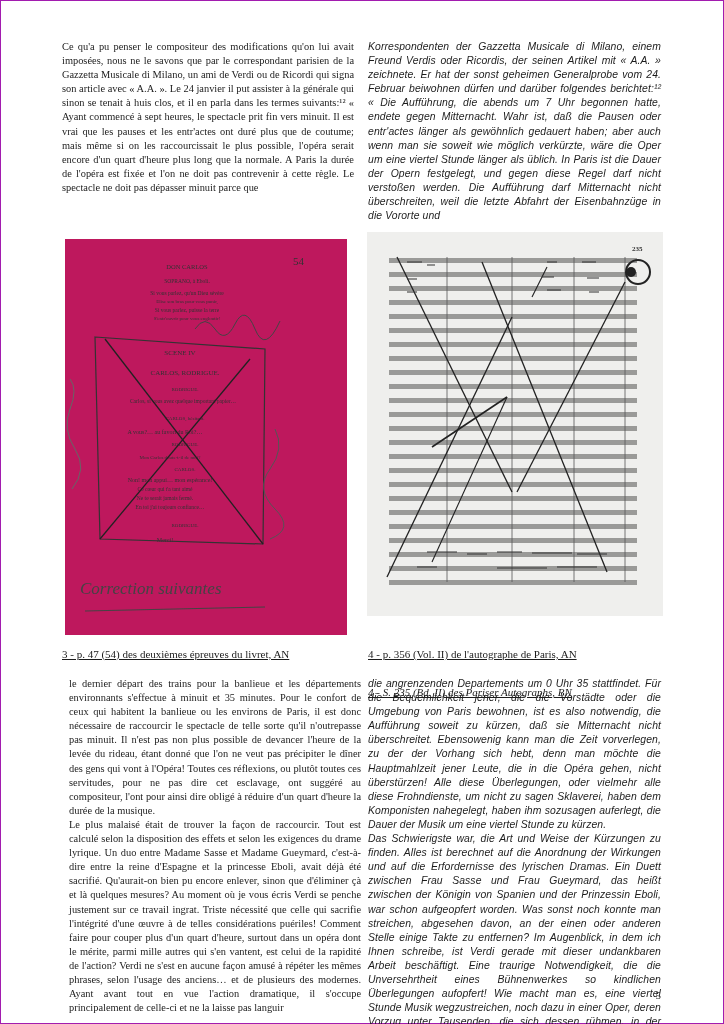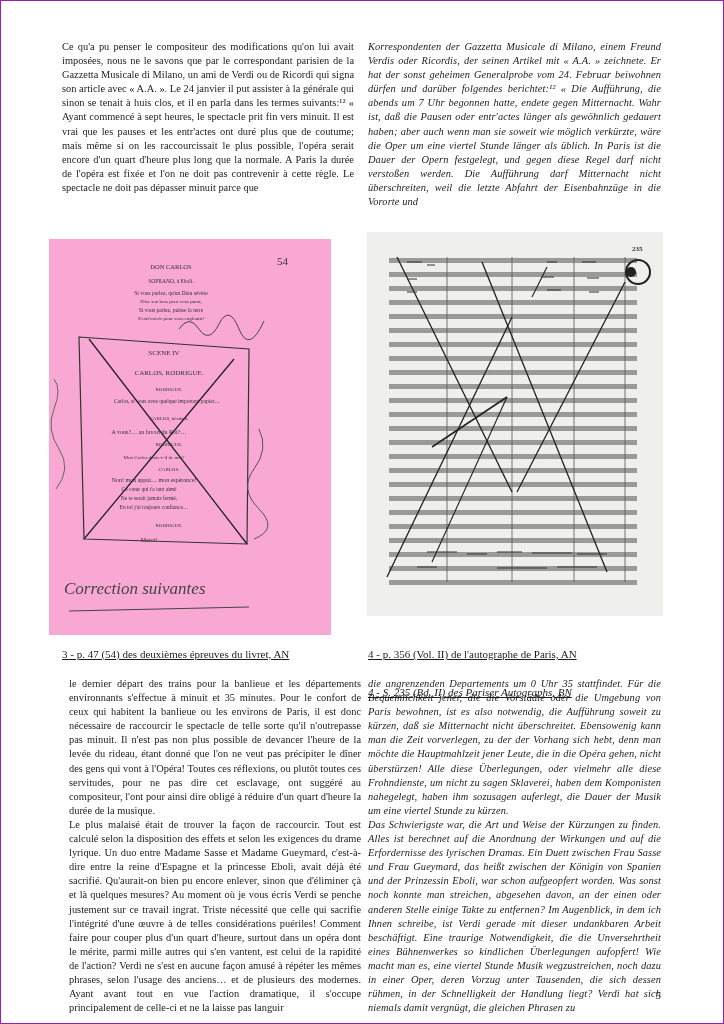--- a/index.html
+++ b/index.html
@@ -3,35 +3,35 @@
 <meta charset="utf-8">
 <style>
   html, body { margin: 0; padding: 0; background: #ffffff; }
   body { width: 724px; height: 1024px; overflow: hidden; position: relative; }
   .page {
     position: absolute; left: 0; top: 0; width: 722px; height: 1022px;
     border: 1px solid #a21caf; background: #ffffff;
   }
   .col { position: absolute; font-size: 10.4px; line-height: 14.1px; color: #1c1c1c; text-align: justify; }
   .fr { font-family: "Liberation Serif", "DejaVu Serif", serif; }
-  .de { font-family: Liberation Serif, serif; font-style: italic; letter-spacing: 0.1px; }
+  .de { font-family: Liberation Sans, sans-serif; font-style: italic; letter-spacing: 0.1px; }
   .col p { margin: 0; }
   .top-left { left: 61px; top: 39px; width: 292px; }
   .top-right { left: 367px; top: 39px; width: 293px; }
   .bot-left { left: 68px; top: 676px; width: 292px; }
   .bot-right { left: 367px; top: 676px; width: 293px; }
   .caption { position: absolute; font-family: "Liberation Serif", "DejaVu Serif", serif; font-size: 11px; line-height: 14px; color: #1c1c1c; white-space: nowrap; text-decoration: underline; }
   .caption.it { font-style: italic; }
   .cap-l1 { left: 61px; top: 646px; }
   .cap-l2 { left: 61px; top: 660px; }
   .cap-r1 { left: 367px; top: 646px; }
   .cap-r2 { left: 367px; top: 660px; margin-top: 24px; }
   .pagenum { position: absolute; right: 62px; top: 988px; font-family: "Liberation Serif", serif; font-size: 11px; color: #333; }
   .figure { position: absolute; background: #f2f2f0; }
-  .fig-left { left: 48px; top: 238px; width: 282px; height: 396px; background: #f9a8d4; }
+  .fig-left { left: 64px; top: 238px; width: 282px; height: 396px; background: #be185d; }
   .fig-right { left: 366px; top: 231px; width: 296px; height: 384px; background: #ececea; }
   .figure svg { position: absolute; left: 0; top: 0; width: 100%; height: 100%; }
   .lib-text { font-family: "Liberation Serif", serif; fill: #333; }
 </style>
 </head>
 <body>
 
 <div class="page">
 
   <div class="col fr top-left">

